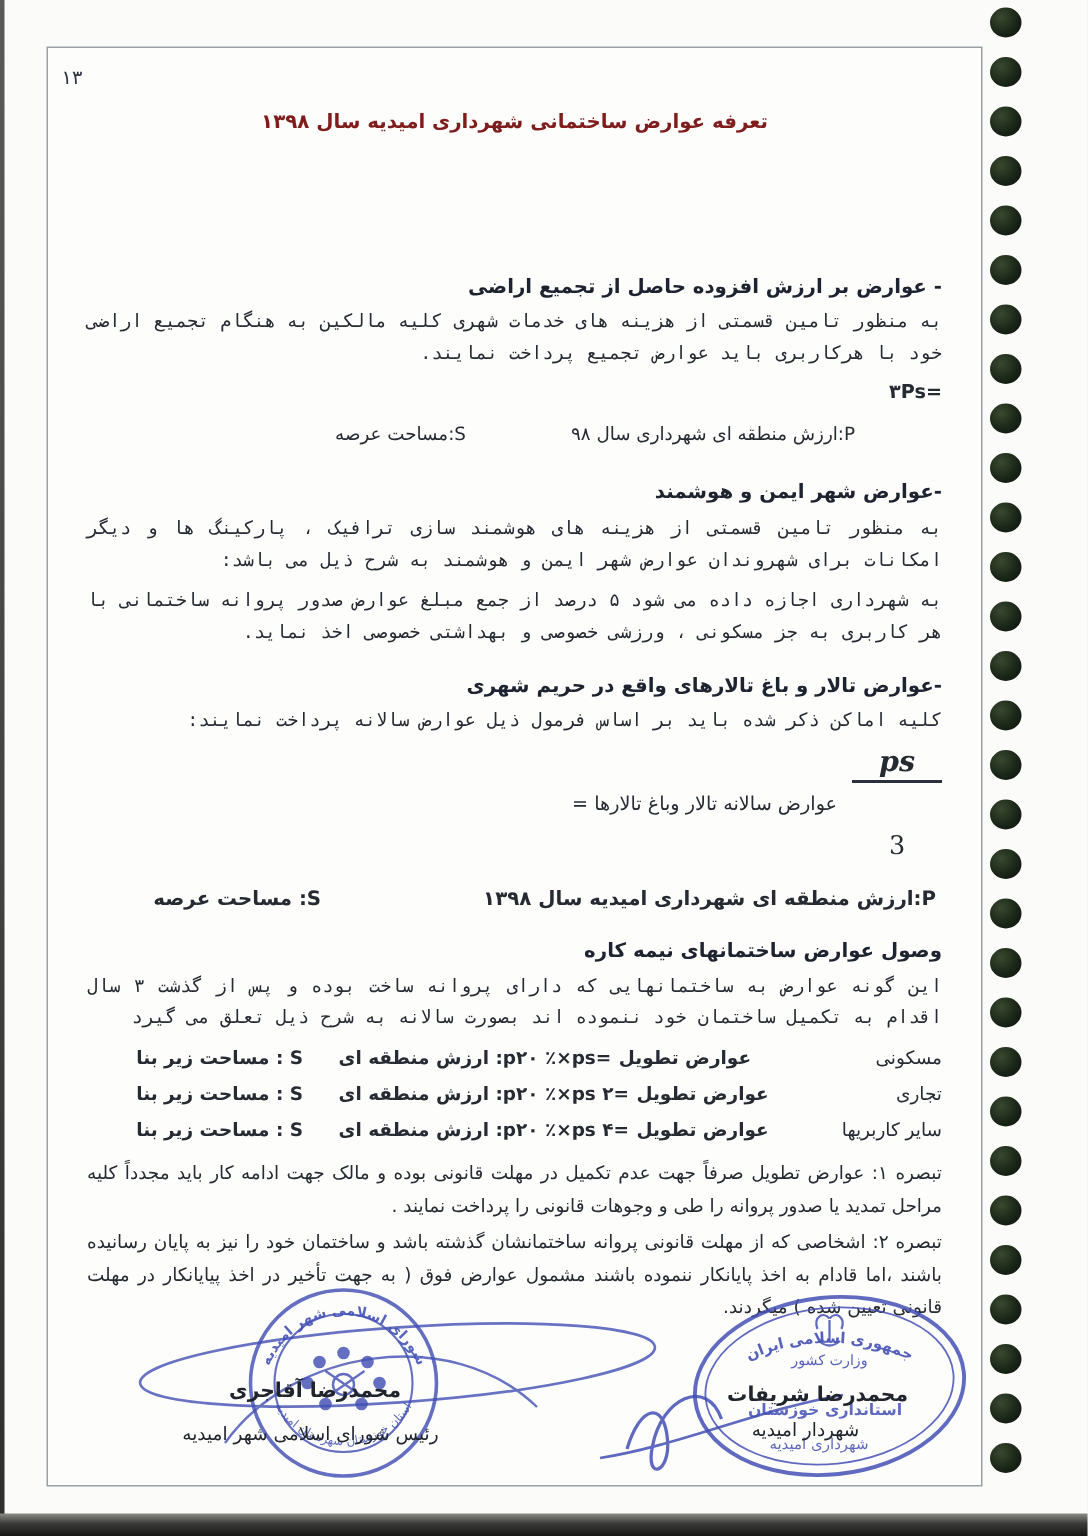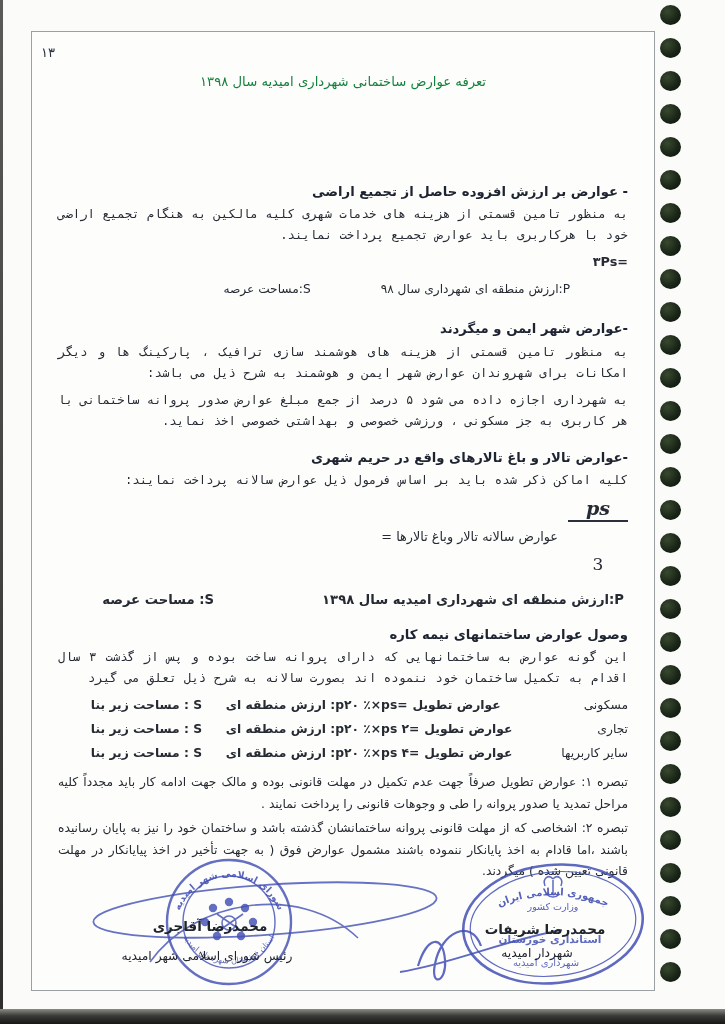--- a/index.html
+++ b/index.html
@@ -13,21 +13,21 @@
   .bottom-bar{position:absolute;left:0;bottom:0;width:100%;height:15px;
     background:linear-gradient(180deg,#8b8b88 0%,#3a3a38 45%,#171715 100%);}
   .binding{position:absolute;left:660px;top:5px;display:flex;flex-direction:column;gap:13px;}
   .binding .dot{width:21px;height:20px;border-radius:50%;
     background:radial-gradient(circle at 35% 32%,#39492f 0%,#1a2618 55%,#0a120a 100%);}
   .sheet{
     position:absolute;left:31px;top:31px;width:624px;height:960px;
     border:1px solid #9aa0a3;background:#fdfdfc;box-sizing:border-box;
   }
   .pagenum{position:absolute;left:9px;top:13px;font-size:13px;color:#2c3340;}
-  .title{text-align:center;padding-top:42px;font-weight:400;font-size:13.2px;color:#15803d;}
+  .title{text-align:center;padding-top:42px;font-weight:700;font-size:13.2px;color:#7f1d1d;}
   .content{padding:0 26px;font-size:12.3px;line-height:1.72;}
   .h{font-weight:700;font-size:13.2px;color:#1d2330;line-height:1.6;}
   .h1{margin-top:92px}
   .h2{margin-top:18px}
   .h3{margin-top:14px}
   .h4{margin-top:12px}
   .para{margin-top:3px;text-align:justify;font-family:Liberation Mono, monospace;}
   .math{direction:ltr;unicode-bidi:bidi-override;font-weight:700;}
   .f1{margin-top:4px;display:flex;direction:ltr;gap:6px;width:max-content;font-weight:700;font-size:12.8px;}
   .defs1{margin-top:6px;display:flex;direction:rtl;gap:70px;padding-right:58px;font-size:12.2px;}
@@ -96,21 +96,21 @@
       <div class="h h1">- عوارض بر ارزش افزوده حاصل از تجمیع اراضی</div>
       <div class="para">به منظور تامین قسمتی از هزینه های خدمات شهری کلیه مالکین به هنگام تجمیع اراضی خود با هرکاربری باید عوارض تجمیع پرداخت نمایند.</div>
       <div class="f1">
         <span class="math">۳Ps=</span>
       </div>
       <div class="defs1">
         <span>P:ارزش منطقه ای شهرداری سال ۹۸</span>
         <span>S:مساحت عرصه</span>
       </div>
 
-      <div class="h h2">-عوارض شهر ایمن و میگردند</div>
+      <div class="h h2">-عوارض شهر ایمن و هوشمند</div>
       <div class="para">به منظور تامین قسمتی از هزینه های هوشمند سازی ترافیک ، پارکینگ ها و دیگر امکانات برای شهروندان عوارض شهر ایمن و هوشمند به شرح ذیل می باشد:</div>
       <div class="para p2b">به شهرداری اجازه داده می شود ۵ درصد از جمع مبلغ عوارض صدور پروانه ساختمانی با هر کاربری به جز مسکونی ، ورزشی خصوصی و بهداشتی خصوصی اخذ نماید.</div>
 
       <div class="h h3">-عوارض تالار و باغ تالارهای واقع در حریم شهری</div>
       <div class="para">کلیه اماکن ذکر شده باید بر اساس فرمول ذیل عوارض سالانه پرداخت نمایند:</div>
       <div class="frac-line">
         <span>= عوارض سالانه تالار وباغ تالارها</span>
         <span class="fraction">
           <span class="num">ps</span>
           <span class="den">3</span>

